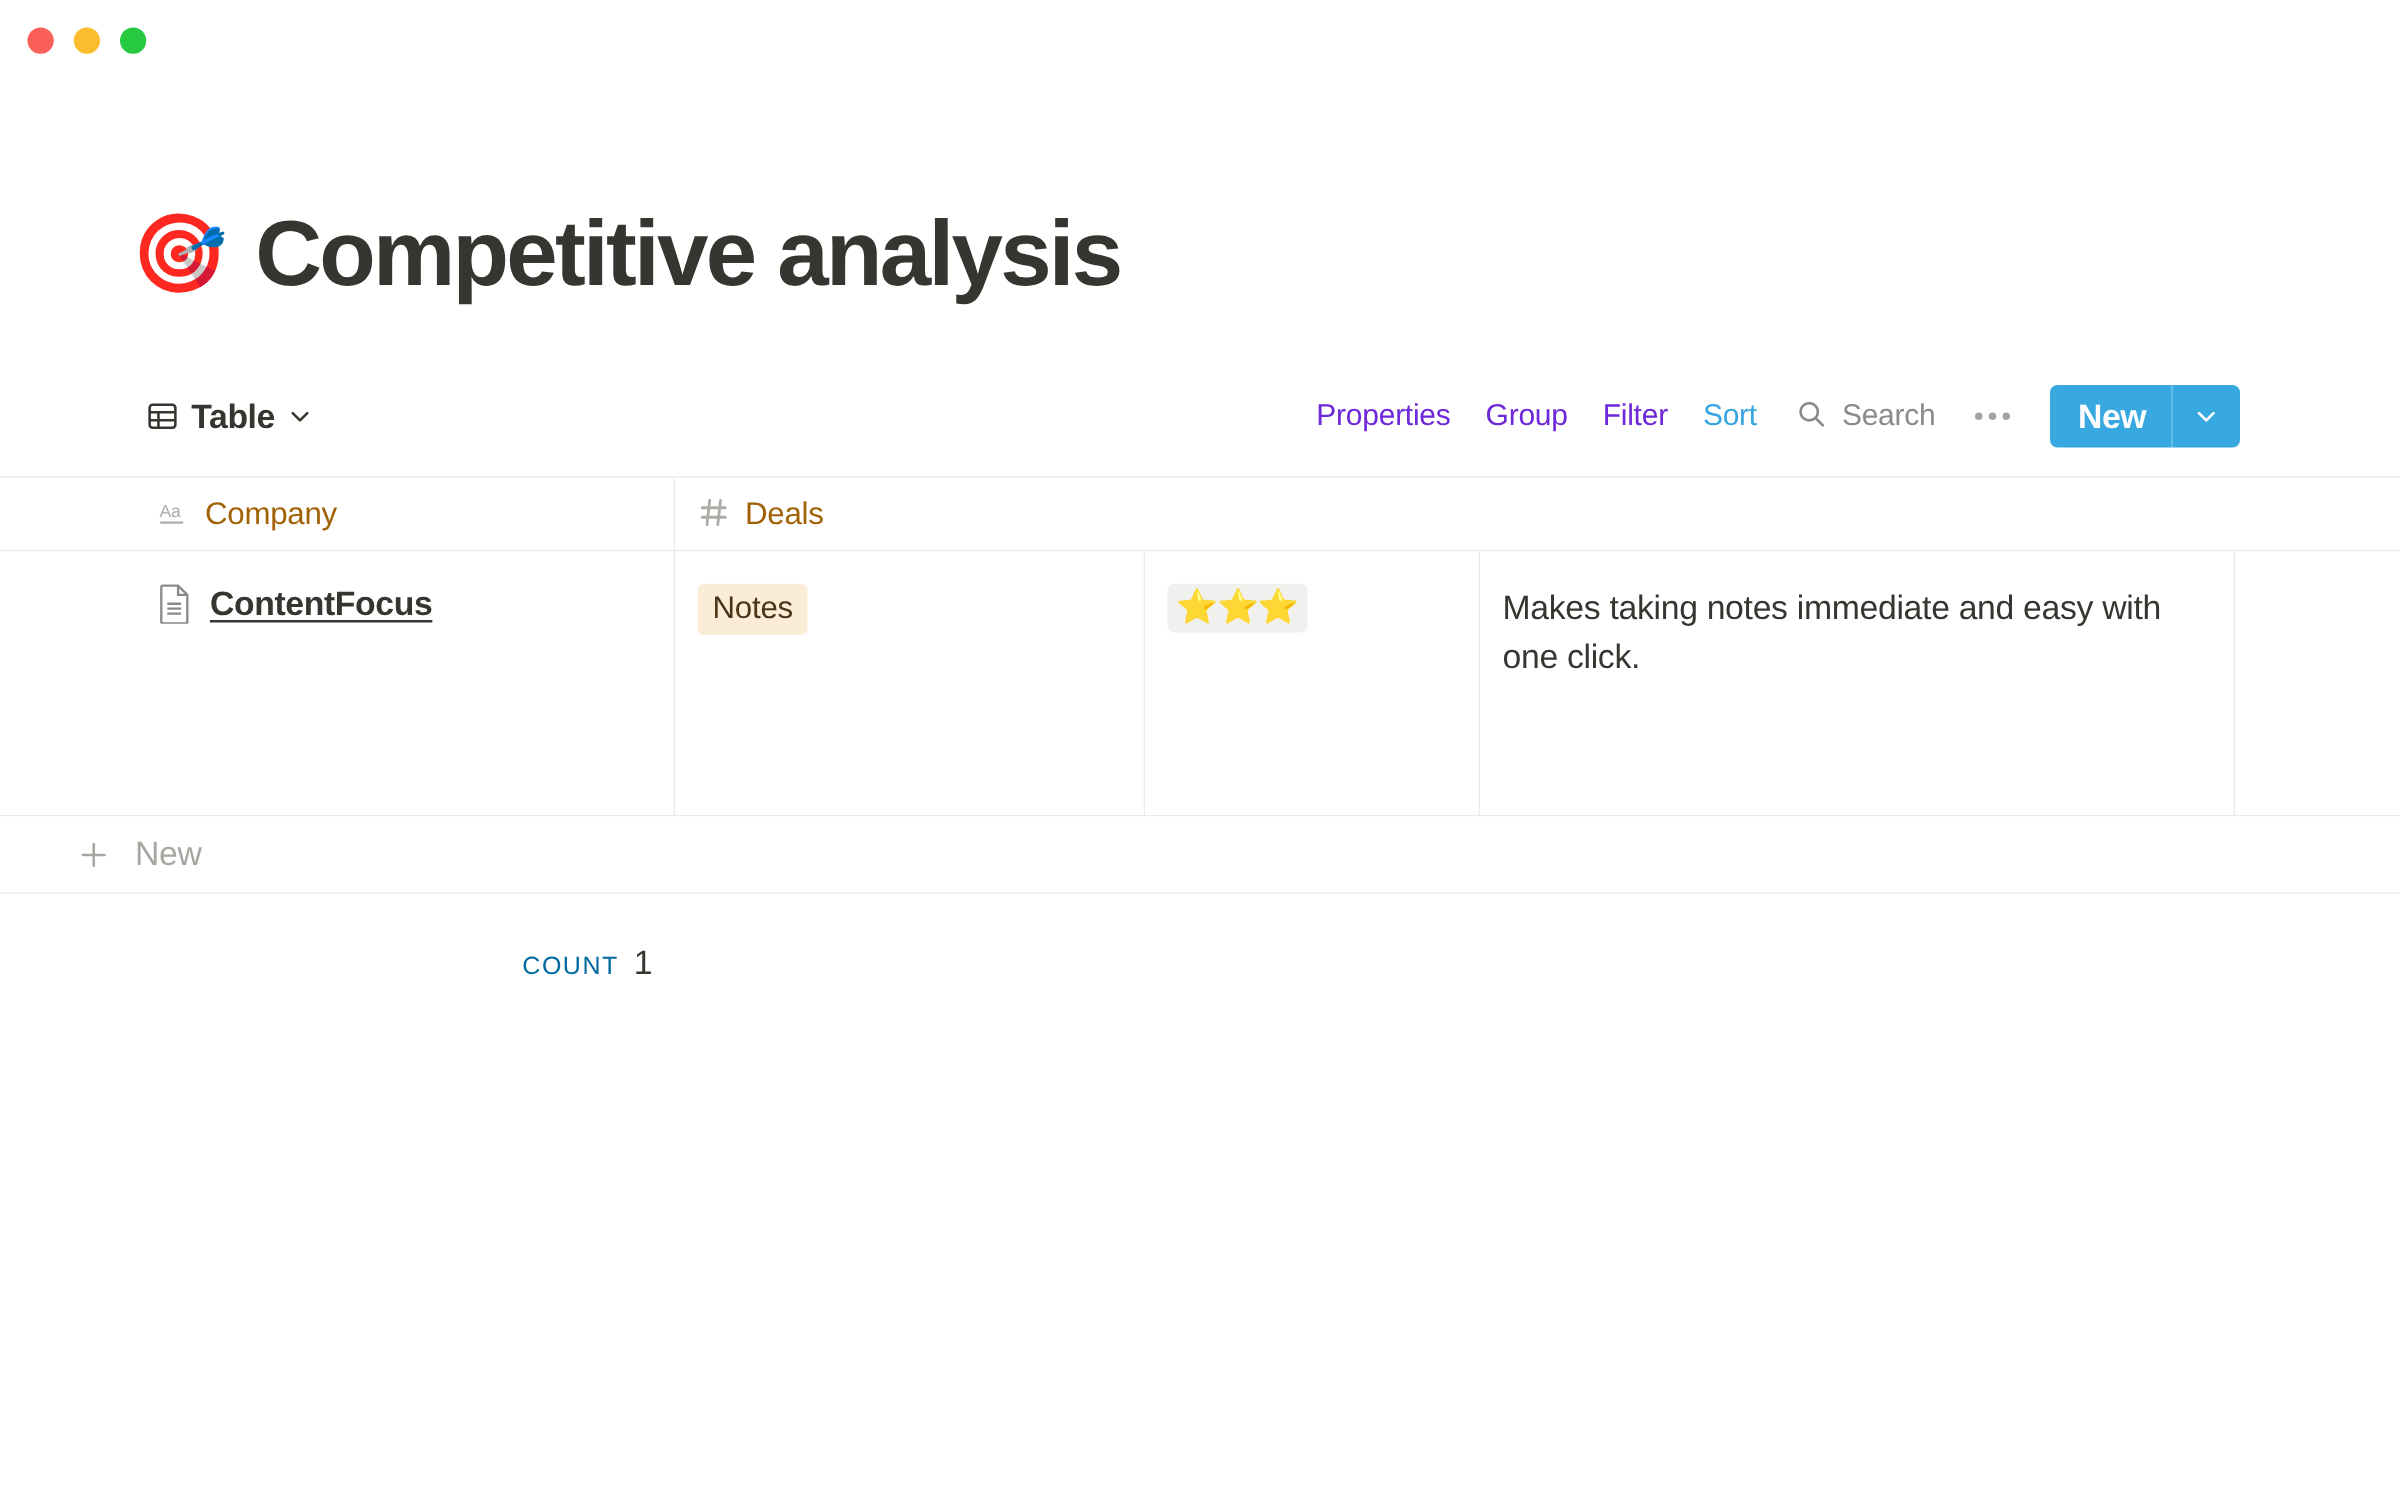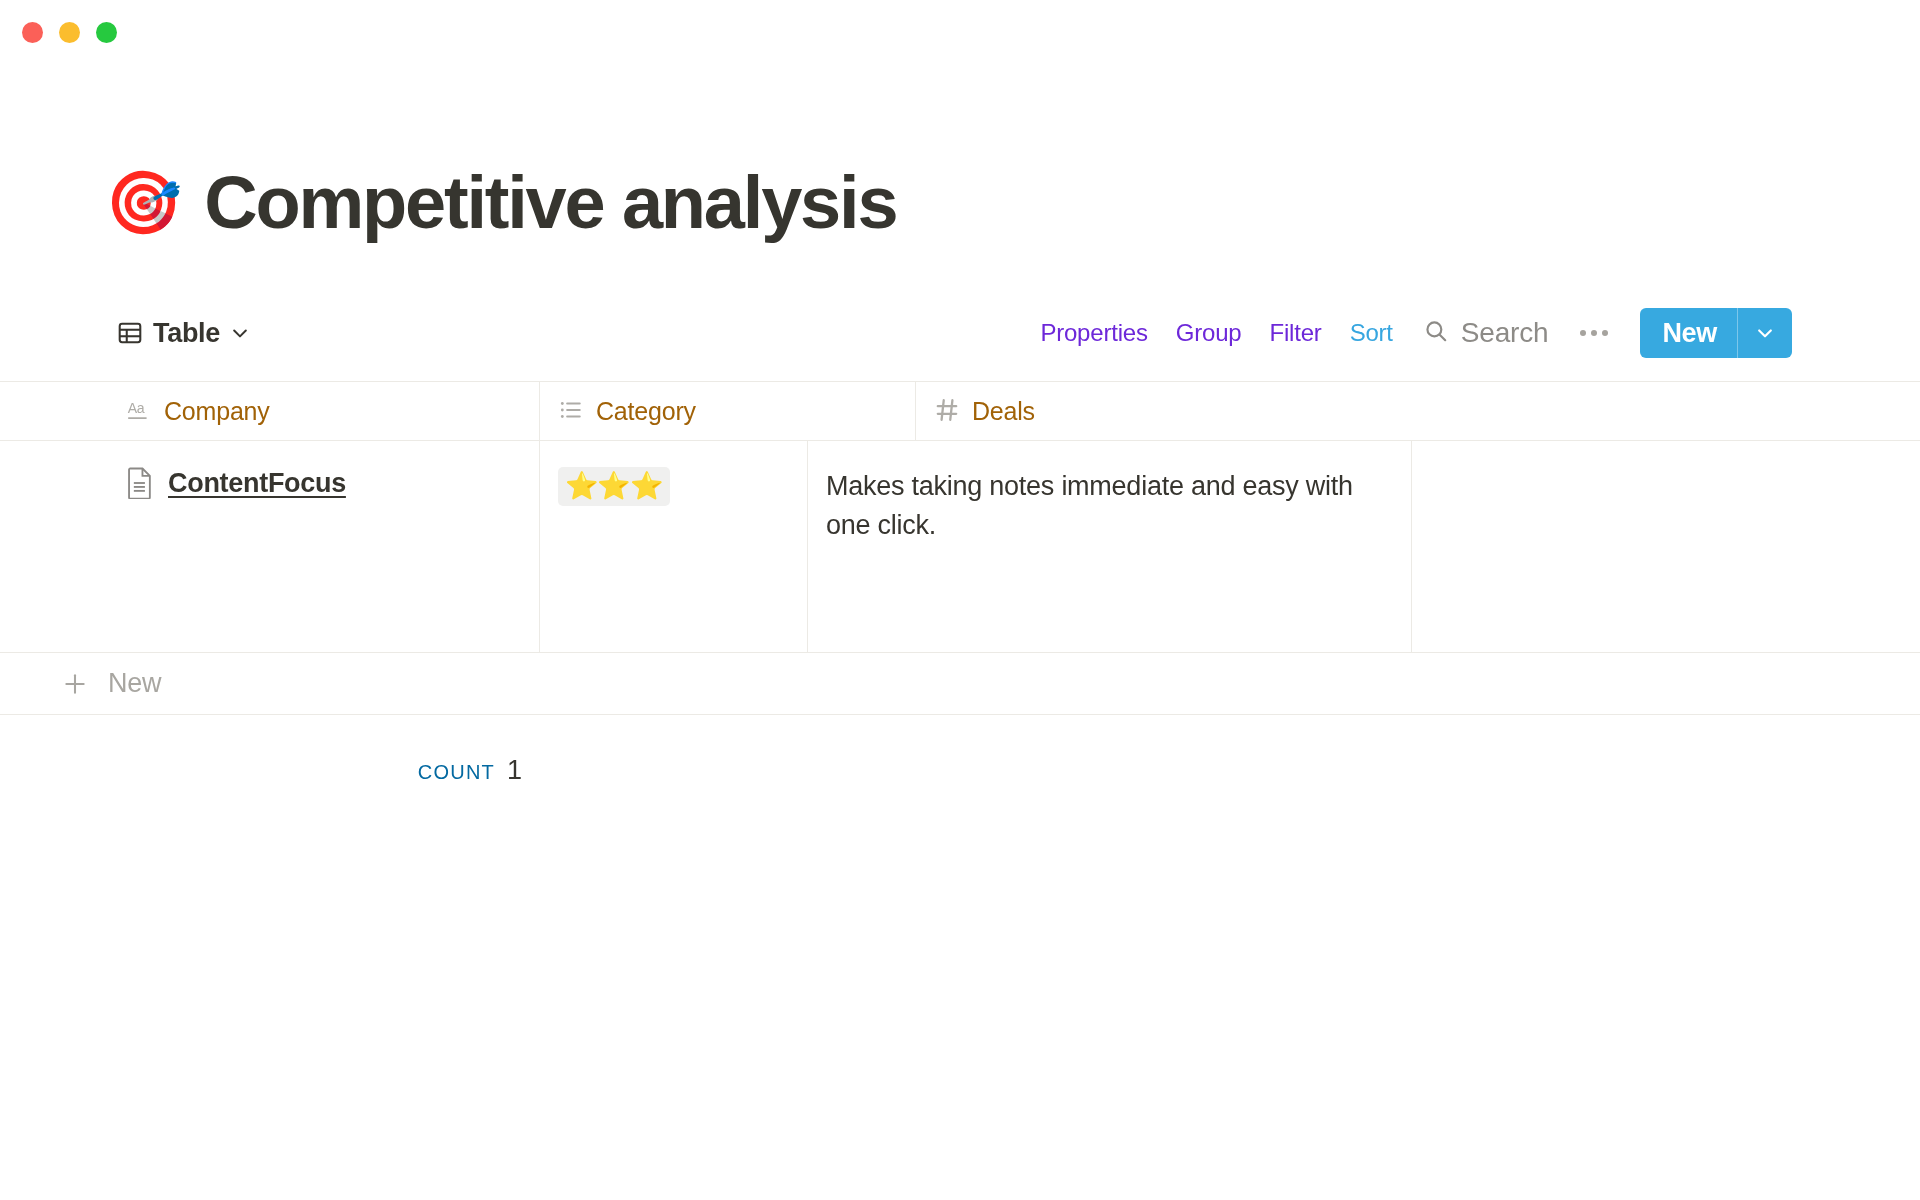--- a/index.html
+++ b/index.html
@@ -71,21 +71,21 @@
   }
   .tb-item {
     font-size: 24px; color: #6d28d9; letter-spacing: -0.2px;
     padding: 8px 14px; cursor: pointer; white-space: nowrap;
   }
   .tb-item.active { color: #37a6e0; }
   .tb-search {
     display: flex; align-items: center; gap: 12px;
     padding: 8px 14px 8px 16px; cursor: pointer;
   }
-  .tb-search .stxt { font-size: 28px; color: #8d8b87; letter-spacing: -0.2px; }
+  .tb-search .stxt { font-size: 24px; color: #8d8b87; letter-spacing: -0.2px; }
   .tb-dots {
     display: flex; align-items: center; gap: 5px;
     padding: 8px 18px; cursor: pointer;
   }
   .tb-dots i { width: 6px; height: 6px; border-radius: 50%; background: #a6a39e; display:block; }
 
   .new-button {
     display: flex; align-items: stretch;
     background: #37a9e0;
     border-radius: 6px;
@@ -284,35 +284,20 @@
         <span>
           <svg class="prop-icon" viewBox="0 0 24 24" fill="none" stroke="#aeaca7" stroke-width="1.8">
             <text x="1.5" y="15" font-family="Liberation Sans, sans-serif" font-size="13" fill="#aeaca7" stroke="none">Aa</text>
             <line x1="2" y1="19.5" x2="19" y2="19.5" stroke-width="1.6"></line>
           </svg>
         </span>
         <span>Company</span>
       </div>
     </div>
 
-    <div class="cell col-category">
-      <div class="hdr">
-        <span>
-          <svg class="prop-icon" viewBox="0 0 24 24" fill="none" stroke="#aeaca7" stroke-width="2" stroke-linecap="round">
-            <circle cx="4" cy="6" r="1.3" fill="#aeaca7" stroke="none"></circle>
-            <circle cx="4" cy="12" r="1.3" fill="#aeaca7" stroke="none"></circle>
-            <circle cx="4" cy="18" r="1.3" fill="#aeaca7" stroke="none"></circle>
-            <line x1="8.5" y1="6" x2="20" y2="6"></line>
-            <line x1="8.5" y1="12" x2="20" y2="12"></line>
-            <line x1="8.5" y1="18" x2="20" y2="18"></line>
-          </svg>
-        </span>
-        <span>Category</span>
-      </div>
-    </div>
 
 
 
     <div class="cell col-deals">
       <div class="hdr">
         <span>
           <svg class="prop-icon" viewBox="0 0 24 24" fill="none" stroke="#aeaca7" stroke-width="2.1" stroke-linecap="round">
             <line x1="9" y1="3" x2="7" y2="21"></line>
             <line x1="17" y1="3" x2="15" y2="21"></line>
             <line x1="3.5" y1="8.5" x2="20.5" y2="8.5"></line>
@@ -337,20 +322,25 @@
               <line x1="6" y1="13" x2="15" y2="13"></line>
               <line x1="6" y1="16.2" x2="15" y2="16.2"></line>
               <line x1="6" y1="19.4" x2="15" y2="19.4"></line>
             </svg>
           </span>
           <span class="company-name">ContentFocus</span>
         </div>
       </div>
     </div>
 
+    <div class="cell col-category">
+      <div class="cell-inner">
+        <span class="tag">Notes</span>
+      </div>
+    </div>
 
     <div class="cell col-relevance">
       <div class="cell-inner">
         <span class="stars-tag">⭐⭐⭐</span>
       </div>
     </div>
 
     <div class="cell col-summary">
       <div class="cell-inner">
         <div class="summary-text">Makes taking notes immediate and easy with one click.</div>

